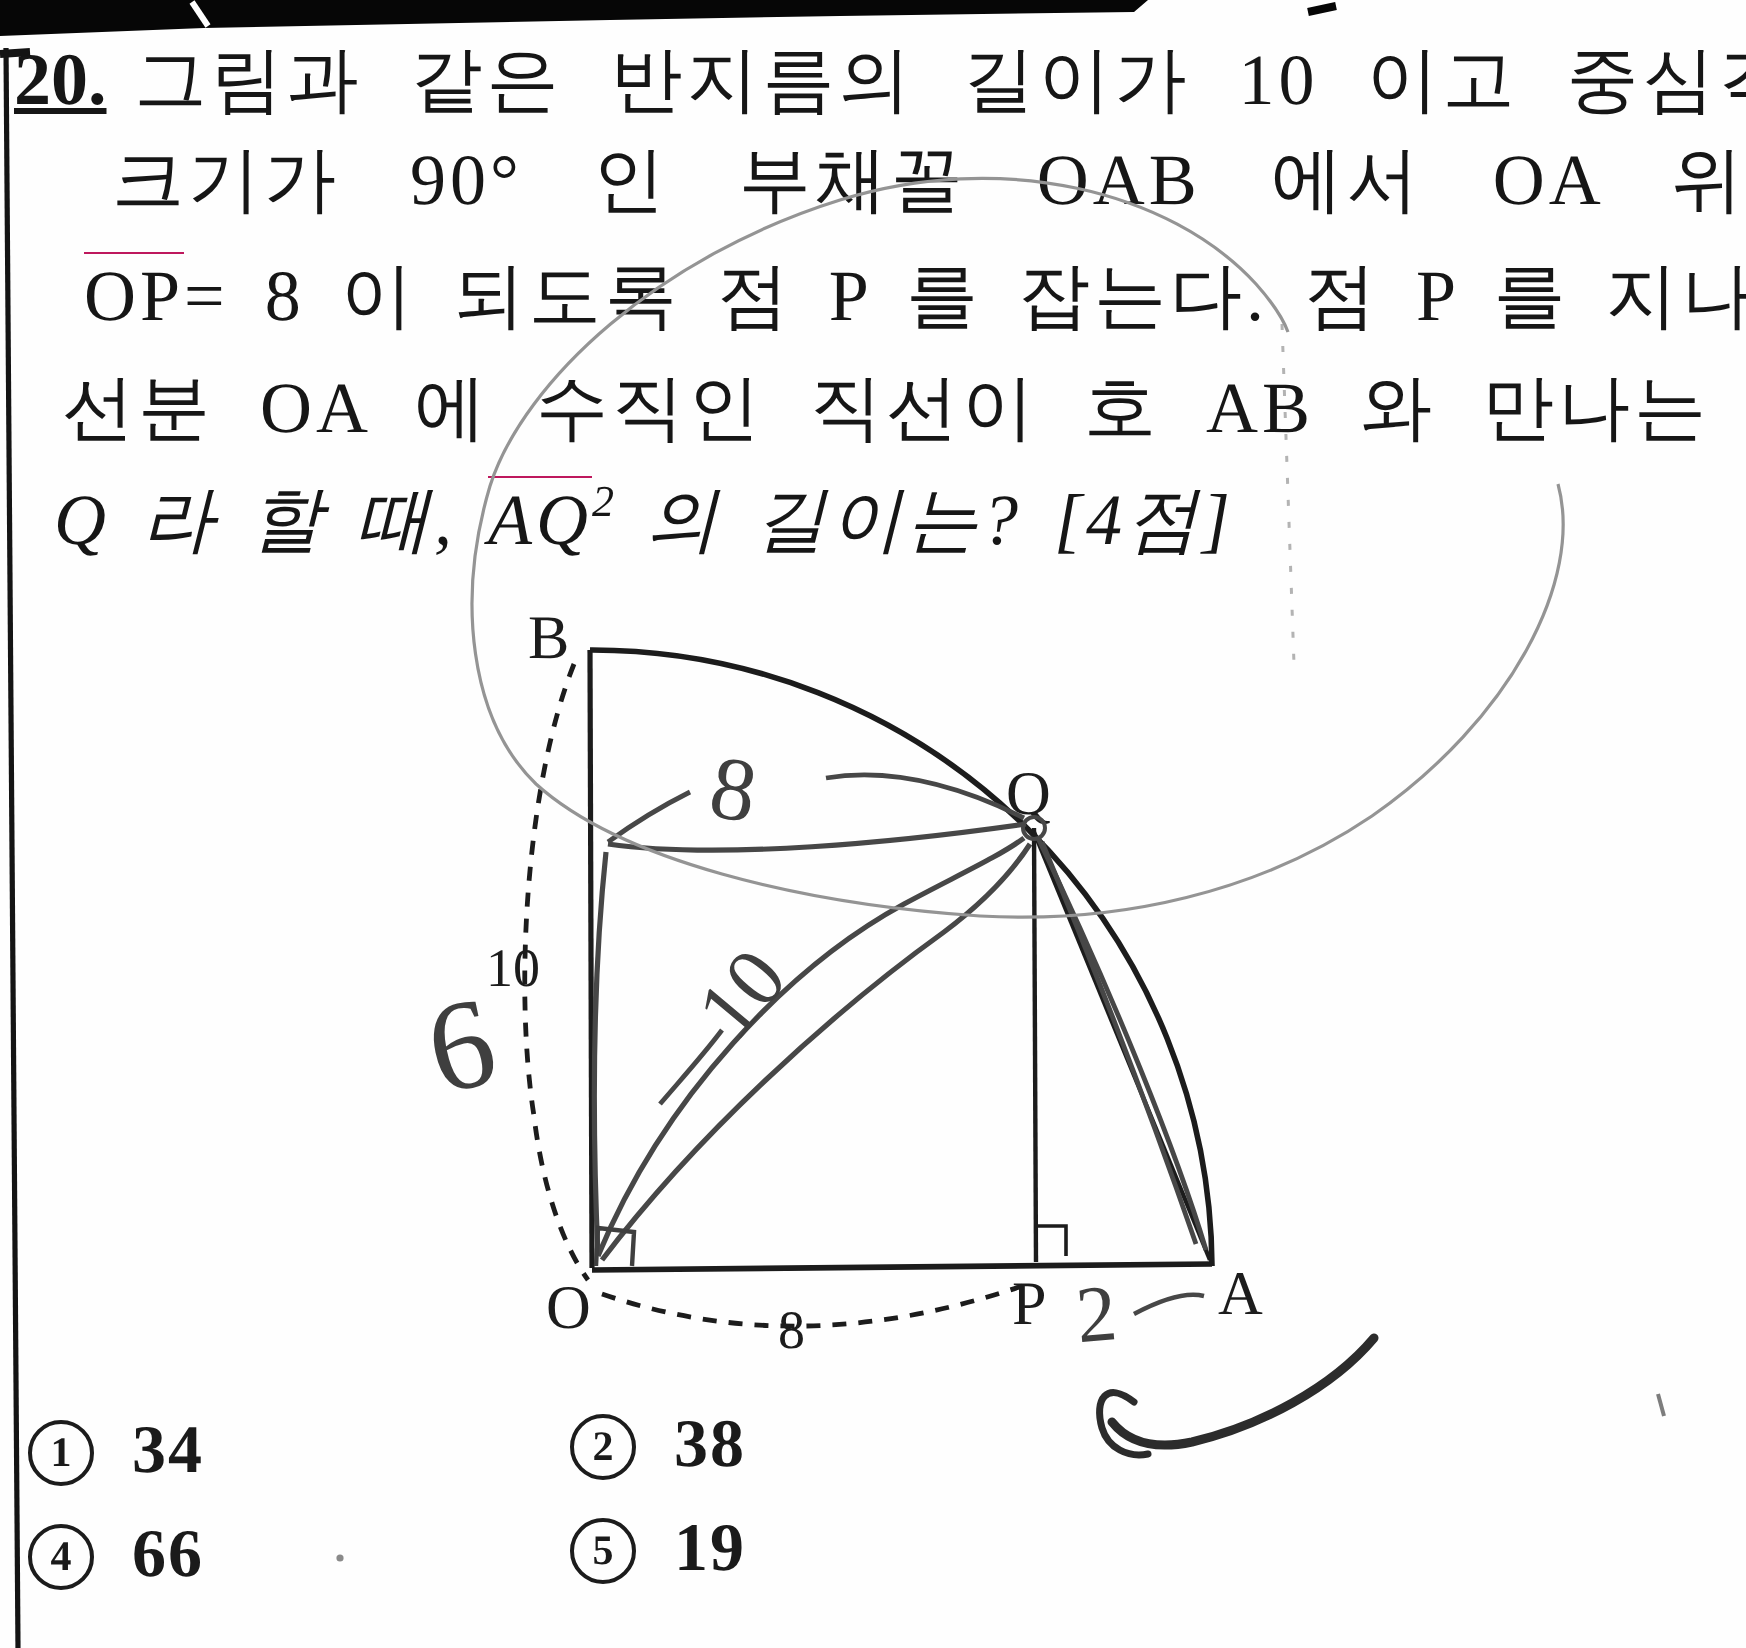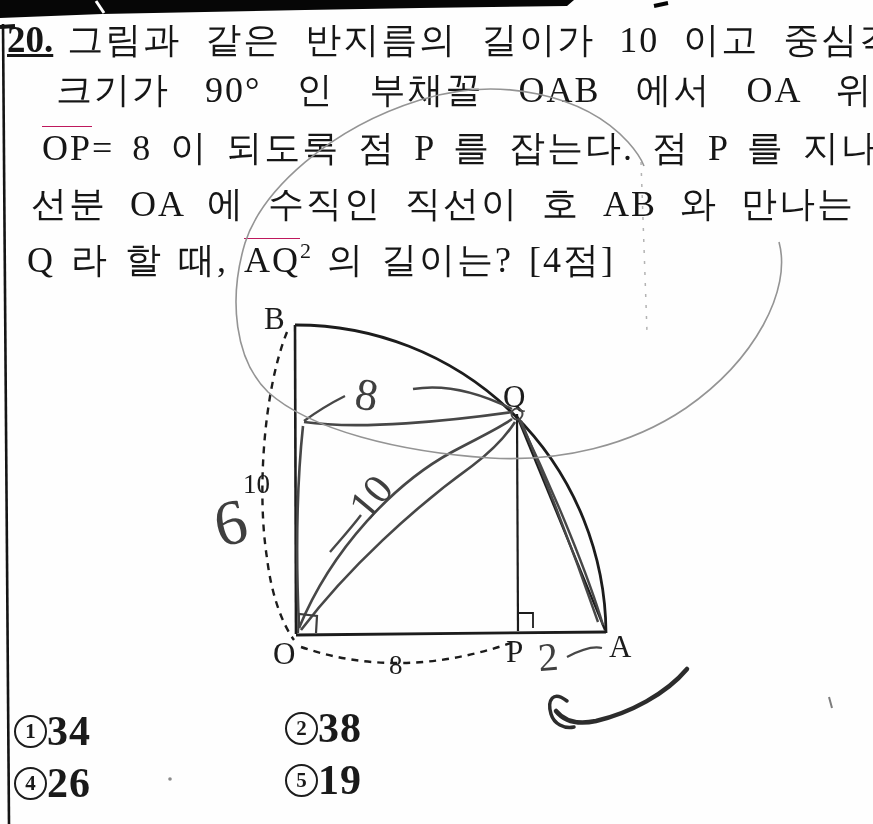--- a/index.html
+++ b/index.html
@@ -11,31 +11,31 @@
   }
   .qline{
     position:absolute;white-space:nowrap;
     font-size:36px;font-weight:500;color:#161616;
     letter-spacing:2px;
   }
   .ws-a{word-spacing:13px;}
   .ws-b{word-spacing:24px;}
   .ws-c{word-spacing:7px;}
   .ws-d{word-spacing:12px;}
-  .ws-e{word-spacing:5px;}
+  .ws-e{word-spacing:5px;font-style:italic;}
   .qnum{font-size:37px;font-weight:600;margin-right:14px;letter-spacing:0;text-decoration:underline;}
   .ov{border-top:1px solid #be185d;padding-top:1px;margin-top:13px;}
   .sup{font-size:22px;vertical-align:14px;letter-spacing:0;}
   .choice{position:absolute;display:flex;align-items:center;white-space:nowrap;}
   .cnum{
     display:inline-flex;align-items:center;justify-content:center;
     width:29px;height:29px;border:2.5px solid #1c1c1c;border-radius:50%;
     font-size:21px;font-weight:700;flex:0 0 auto;
   }
-  .cval{font-size:42px;font-weight:700;margin-left:0;letter-spacing:1px;}
+  .cval{font-size:34px;font-weight:700;margin-left:19px;letter-spacing:1px;}
   svg{position:absolute;left:0;top:0;z-index:5;pointer-events:none;}
   .txtlayer{position:absolute;left:0;top:0;z-index:1;width:100%;height:100%;}
 </style>
 </head>
 <body>
 
 <div id="page">
 
   <div class="txtlayer">
 
@@ -52,21 +52,21 @@
     <div class="choice" style="left:14px;top:707px;">
       <span class="cnum">1</span>
       <span class="cval">34</span>
     </div>
     <div class="choice" style="left:285px;top:704px;">
       <span class="cnum">2</span>
       <span class="cval">38</span>
     </div>
     <div class="choice" style="left:14px;top:759px;">
       <span class="cnum">4</span>
-      <span class="cval">26</span>
+      <span class="cval">66</span>
     </div>
     <div class="choice" style="left:285px;top:756px;">
       <span class="cnum">5</span>
       <span class="cval">19</span>
     </div>
   </div>
 
   <svg width="873" height="824" viewBox="0 0 873 824">
 
     <path d="M0,0 L574,0 L567,6 L420,8 L305,10 L102,14 L0,18 Z" fill="#060606"></path>

